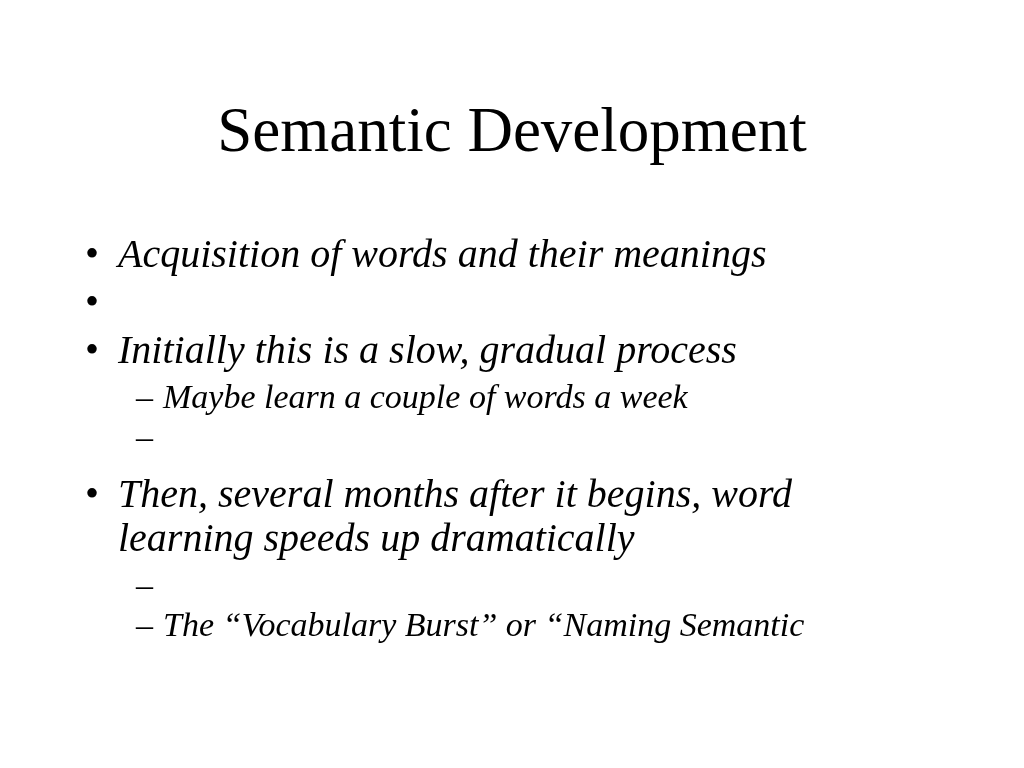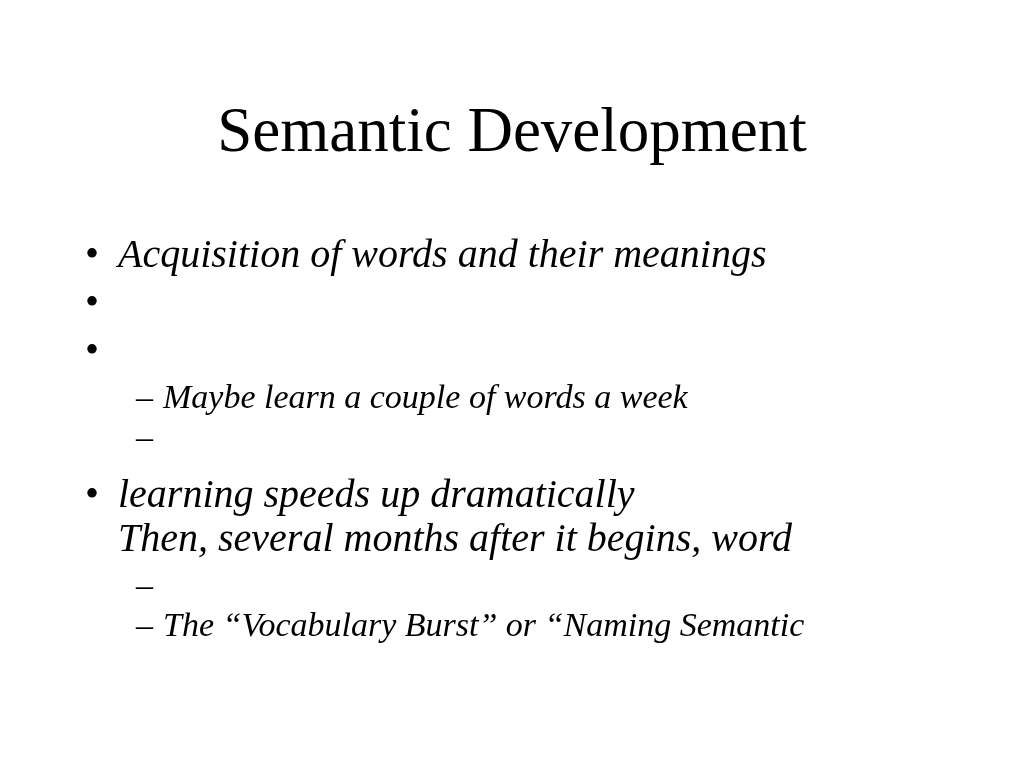--- a/index.html
+++ b/index.html
@@ -57,38 +57,41 @@
         <div class="line">Acquisition of words and their meanings</div>
       </div>
     </div>
 
     <div class="item l1">
       <span class="marker">•</span>
     </div>
 
     <div class="item l1">
       <span class="marker">•</span>
+      <div class="lines">
+        <div class="line">Initially this is a slow, gradual process</div>
+      </div>
     </div>
 
     <div class="item l2">
       <span class="marker">–</span>
       <div class="lines">
         <div class="line">Maybe learn a couple of words a week</div>
       </div>
     </div>
 
     <div class="item l2">
       <span class="marker">–</span>
     </div>
 
     <div class="item l1">
       <span class="marker">•</span>
       <div class="lines">
+        <div class="line">Then, several months after it begins, word</div>
         <div class="line">learning speeds up dramatically</div>
-        <div class="line">Then, several months after it begins, word</div>
       </div>
     </div>
 
     <div class="item l2">
       <span class="marker">–</span>
     </div>
 
     <div class="item l2">
       <span class="marker">–</span>
       <div class="lines">

